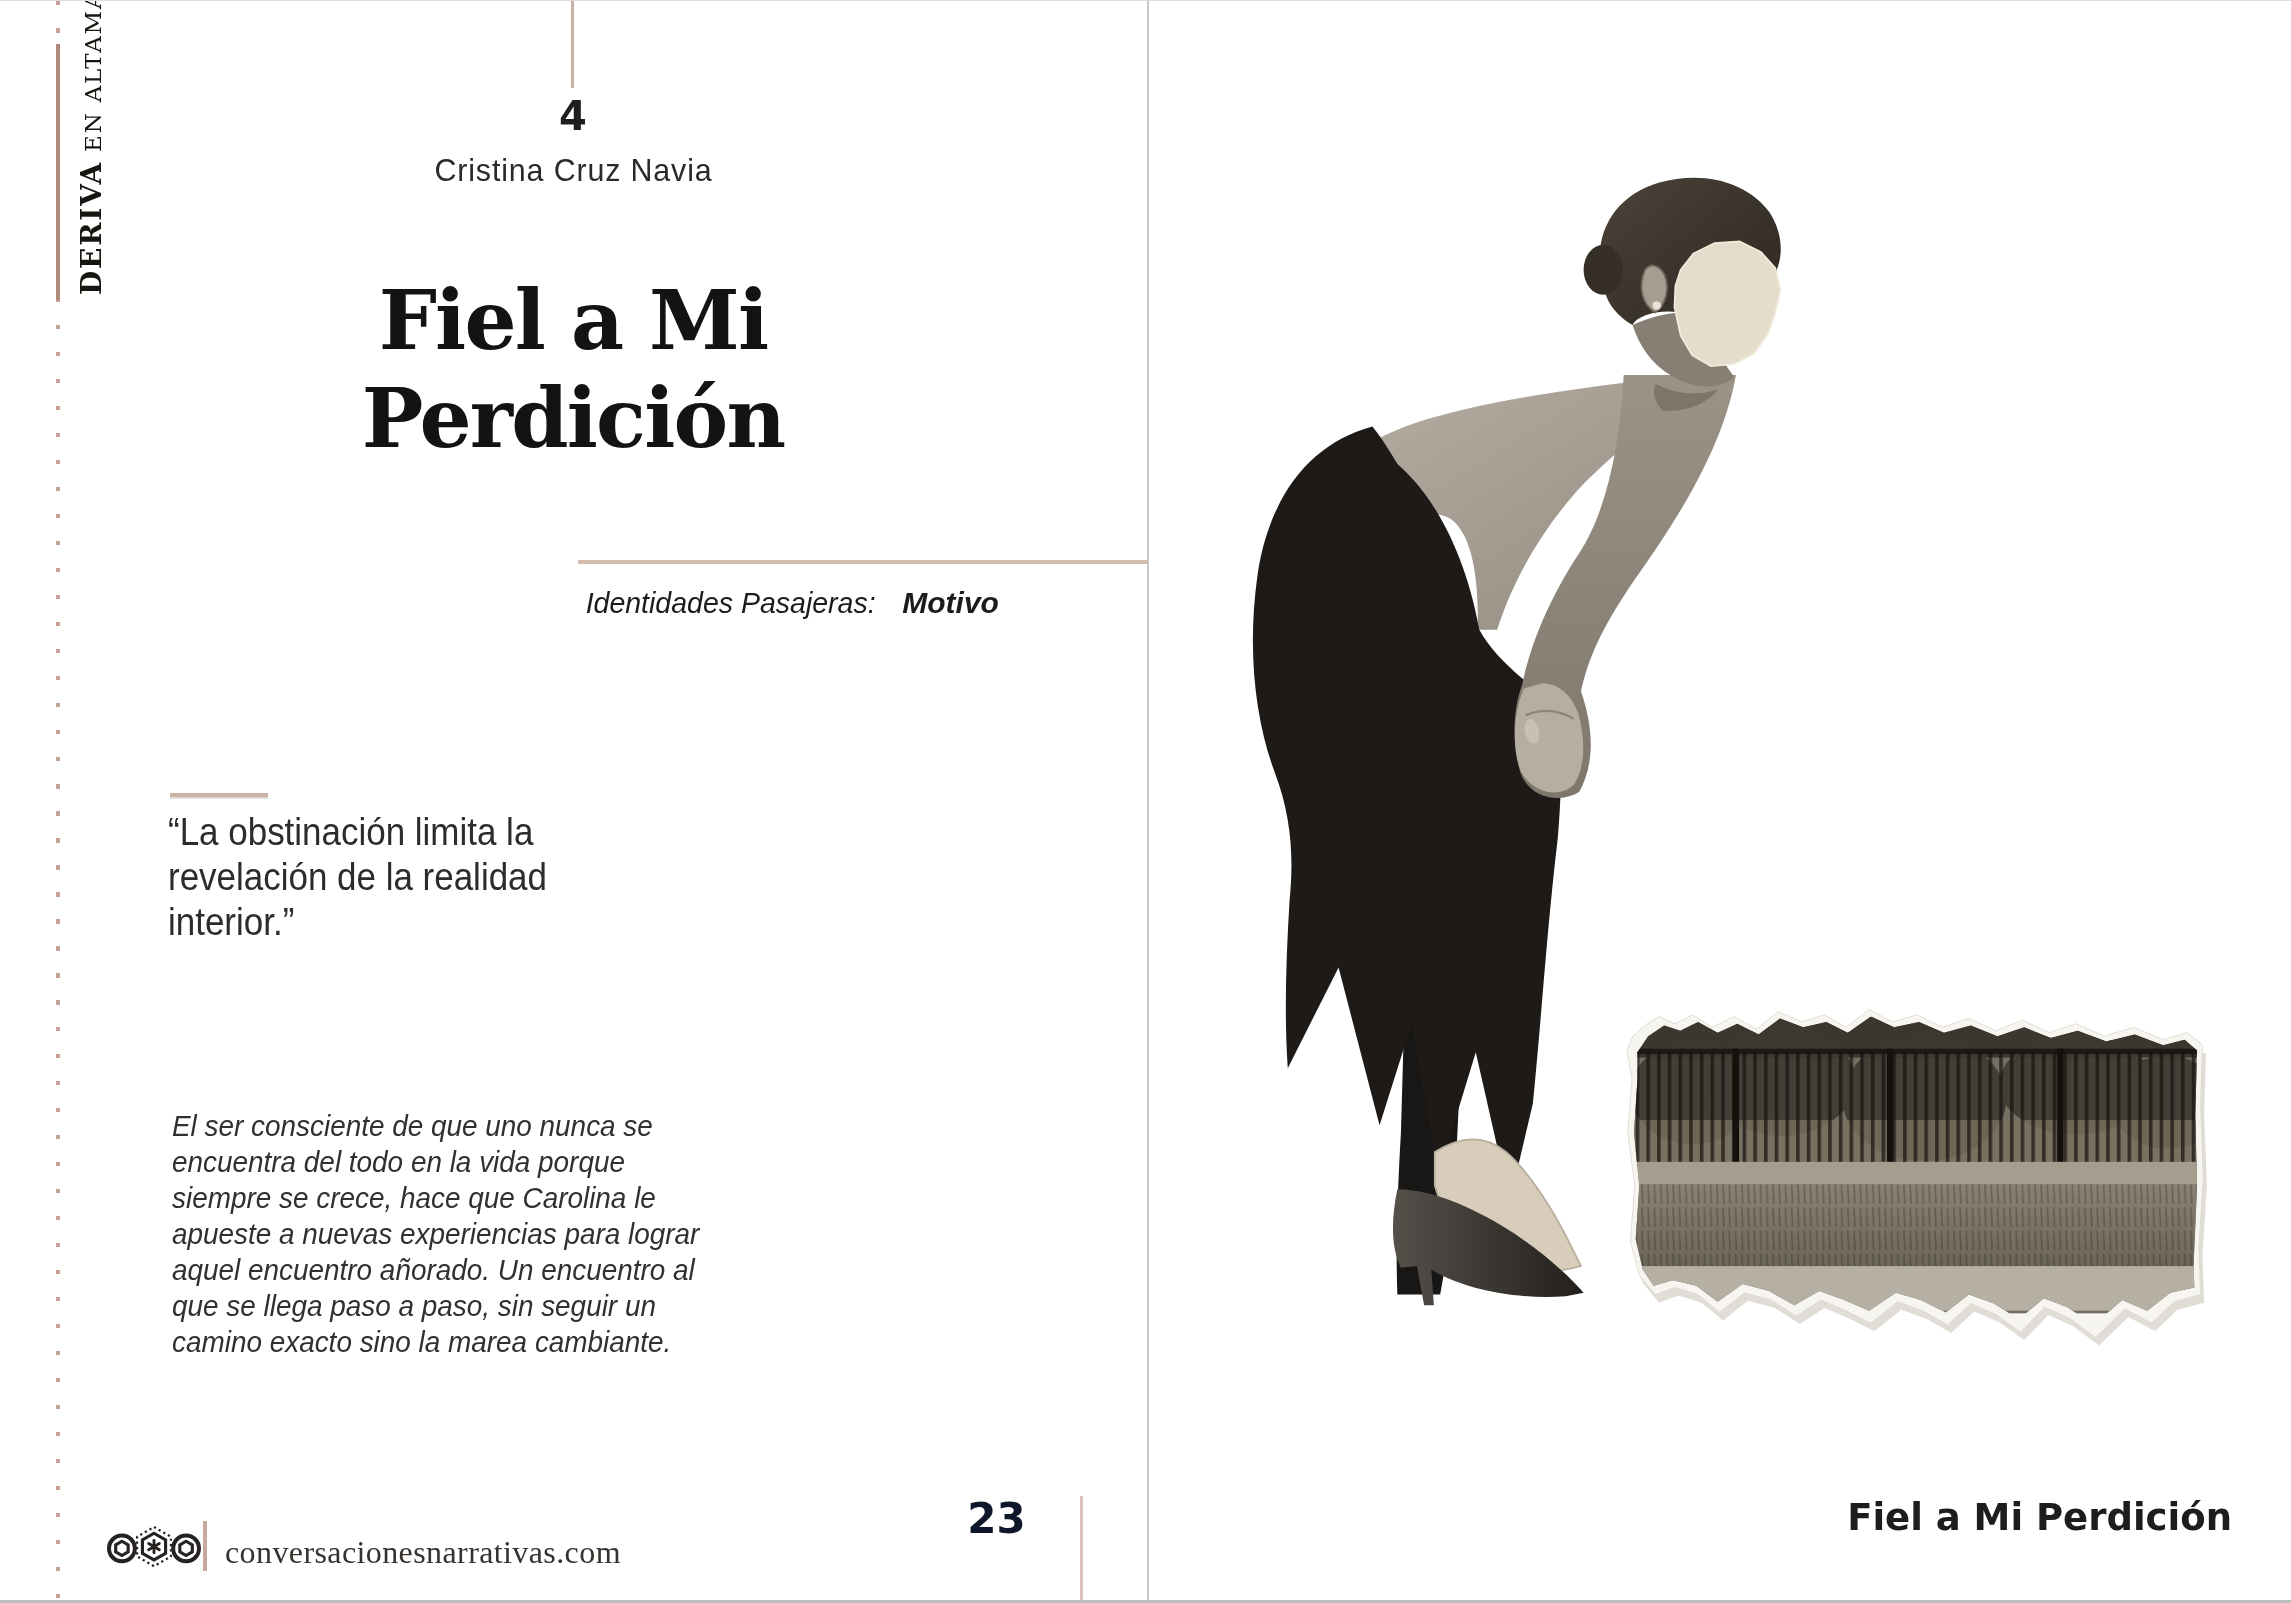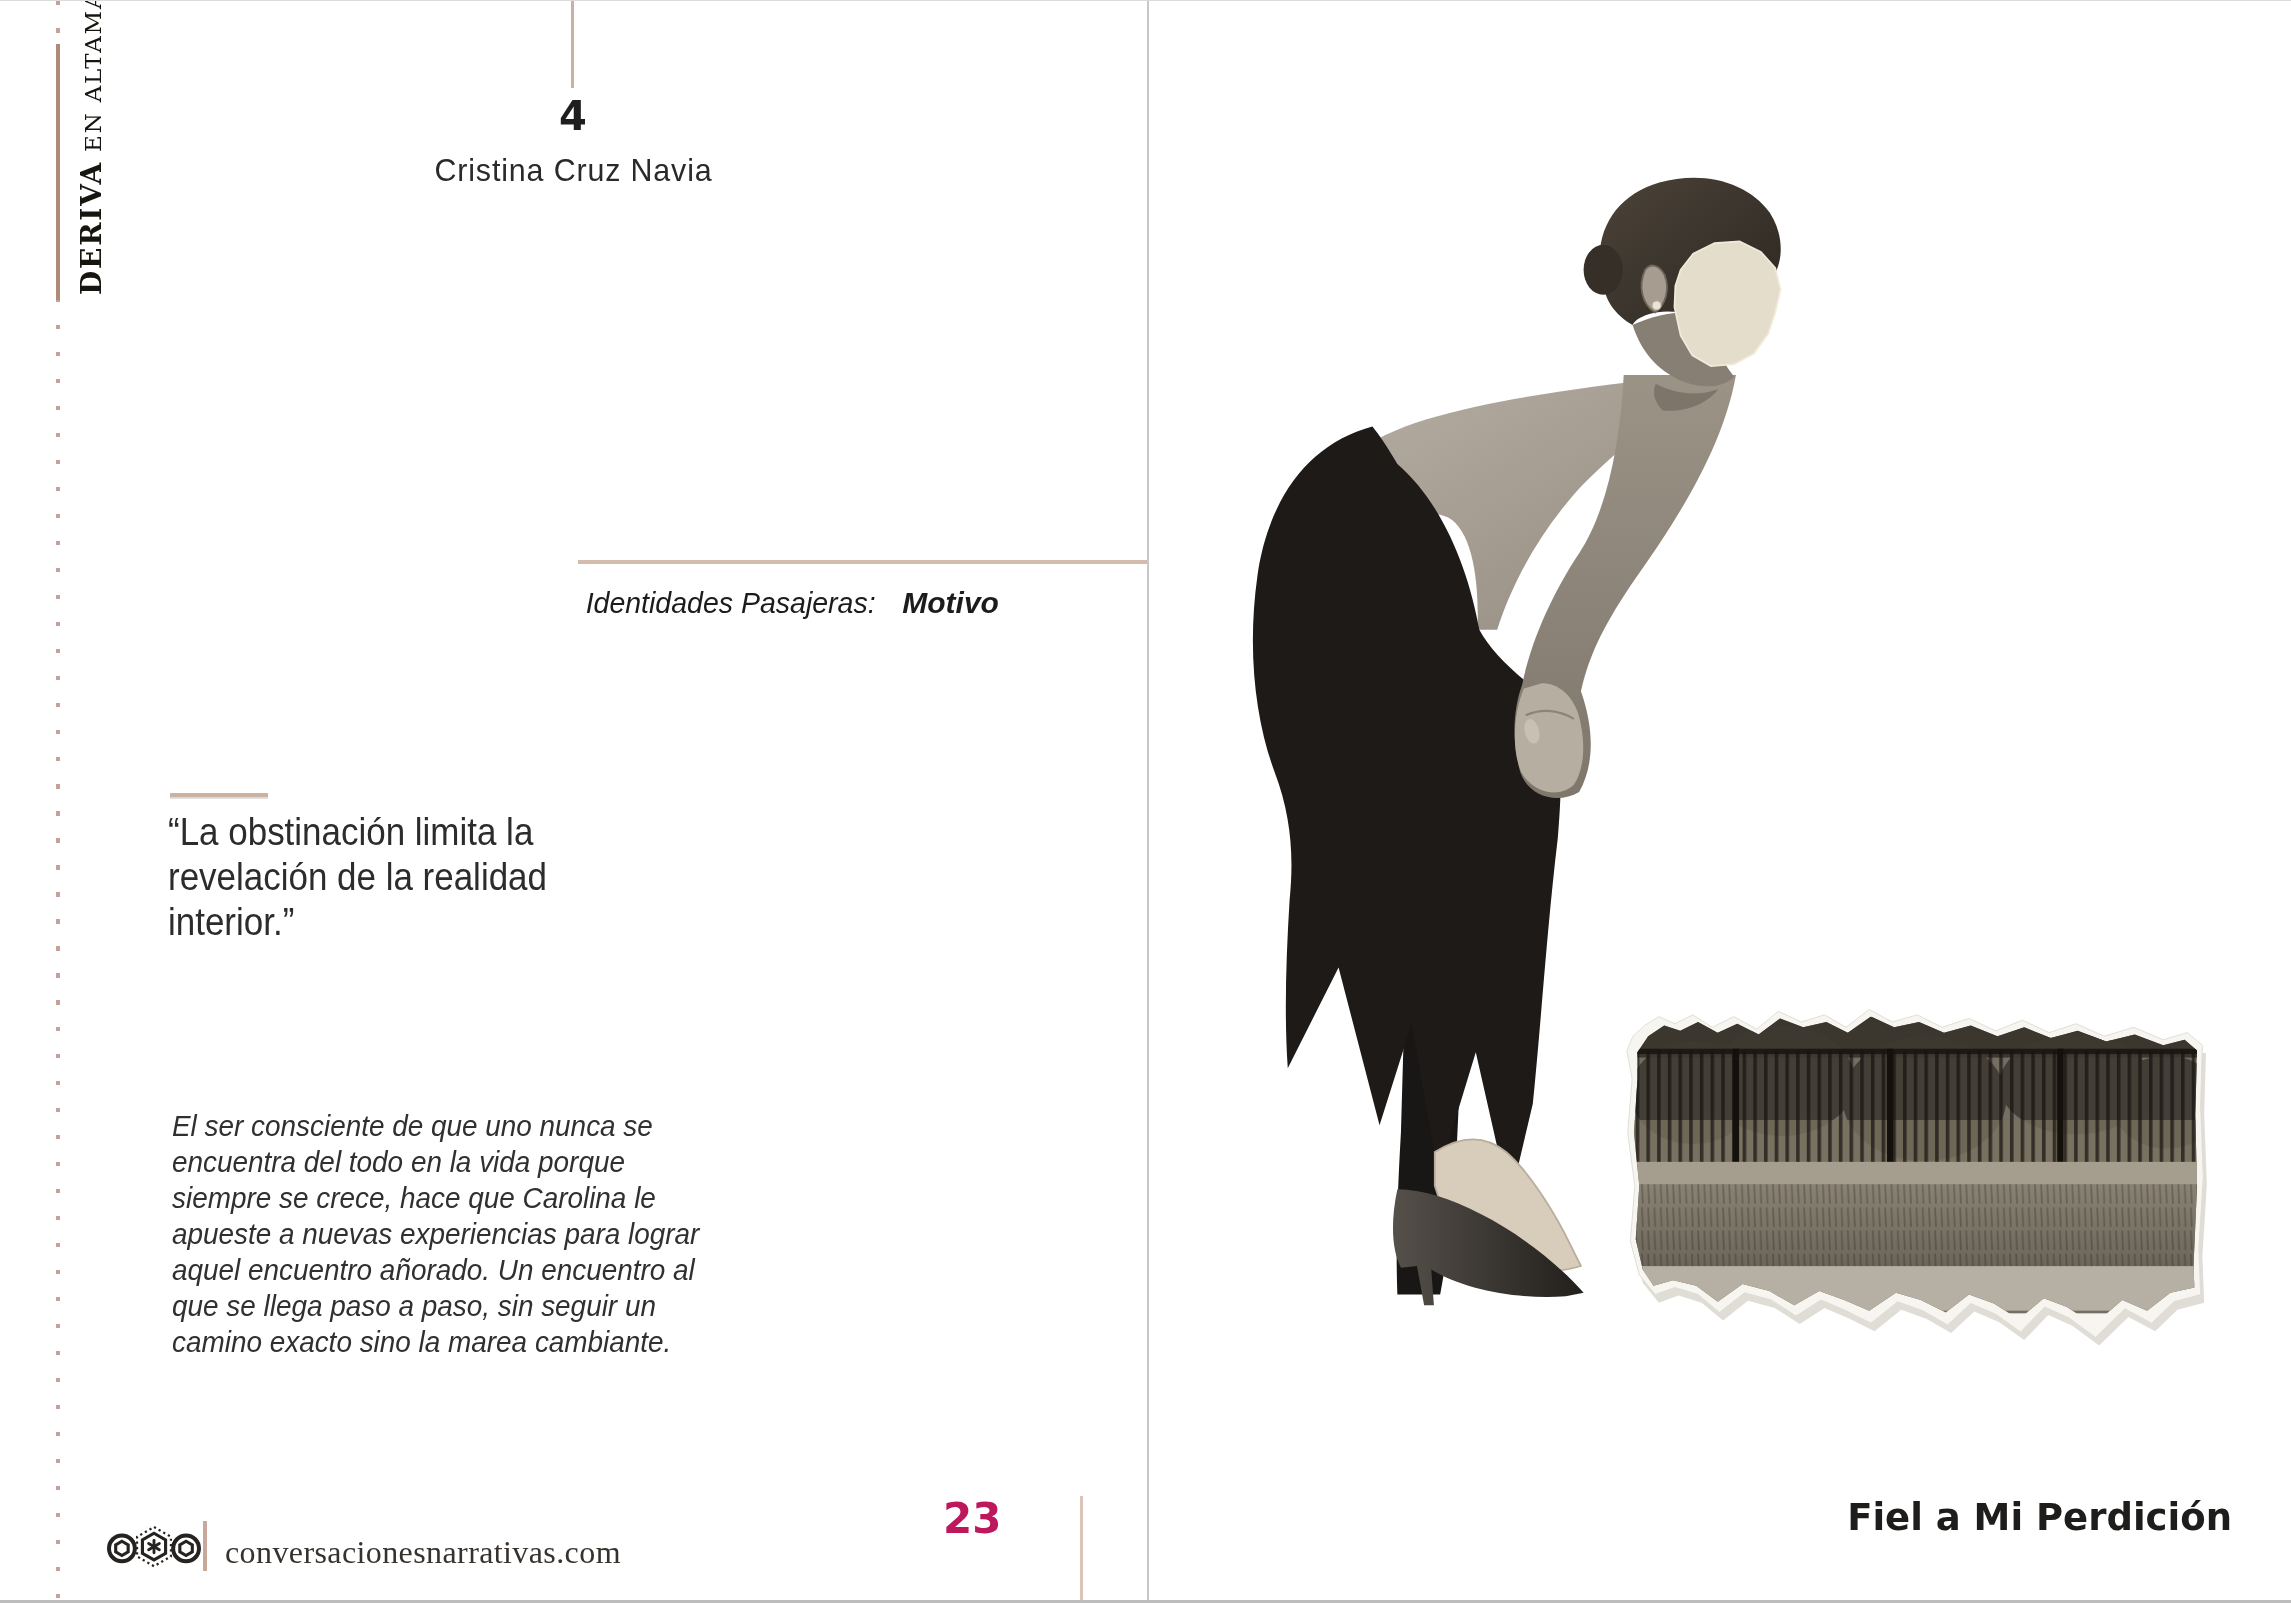--- a/index.html
+++ b/index.html
@@ -40,22 +40,22 @@
   .series-line .lab{font-weight:400;transform:scaleX(.95);display:inline-block;}
   .series-line .val{font-weight:bold;margin-left:10.7px;display:inline-block;}
   .pull-quote{position:absolute;left:168px;top:809px;width:499px;
     font-size:38px;line-height:45px;font-weight:400;color:#2c2c2c;white-space:pre-line;
     transform:scaleX(.92);transform-origin:left top;}
   .body-text{position:absolute;left:172px;top:1107px;width:624px;
     font-style:italic;font-size:30px;line-height:36px;color:#303030;white-space:pre-line;
     transform:scaleX(.93);transform-origin:left top;}
   .site-text{position:absolute;left:225px;top:1533px;font-family:"Liberation Serif",serif;
     font-size:32px;color:#37322d;letter-spacing:0.4px;}
-  .page-number{position:absolute;left:943px;top:1493px;width:107px;text-align:left;
-    font-family:"DejaVu Sans",sans-serif;font-weight:bold;font-size:42px;color:#be185d;}
+  .page-number{position:absolute;left:943px;top:1493px;width:107px;text-align:center;
+    font-family:"DejaVu Sans",sans-serif;font-weight:bold;font-size:42px;color:#0f172a;}
 
   
   .right-footer-title{position:absolute;left:1782px;top:1495px;width:450px;text-align:right;
     font-family:"DejaVu Sans",sans-serif;font-weight:bold;font-size:37px;color:#1e1d1b;}
   .figure-svg{position:absolute;left:1243px;top:169px;width:642px;height:1145px;}
   .photo-svg{position:absolute;left:1617px;top:996px;width:597px;height:360px;}
   .icons-svg{position:absolute;left:105px;top:1524px;width:98px;height:45px;}
 </style>
 </head>
 <body>
@@ -71,20 +71,22 @@
   <div class="corner-bar"></div>
   <div class="page-divider"></div>
   <div class="bottom-edge"></div>
 
   <div class="spine-label">
     <span class="b">DERIVA</span><span class="r">EN ALTAMAR</span>
   </div>
 
   <div class="chapter-number">4</div>
   <div class="author-name">Cristina Cruz Navia</div>
+  <div class="page-title">Fiel a Mi
+Perdición</div>
 
   <div class="series-line">
     <span class="lab">Identidades Pasajeras:</span>
     <span class="val">Motivo</span>
   </div>
 
   <div class="pull-quote">“La obstinación limita la
 revelación de la realidad
 interior.”</div>
   <div class="body-text">El ser consciente de que uno nunca se

